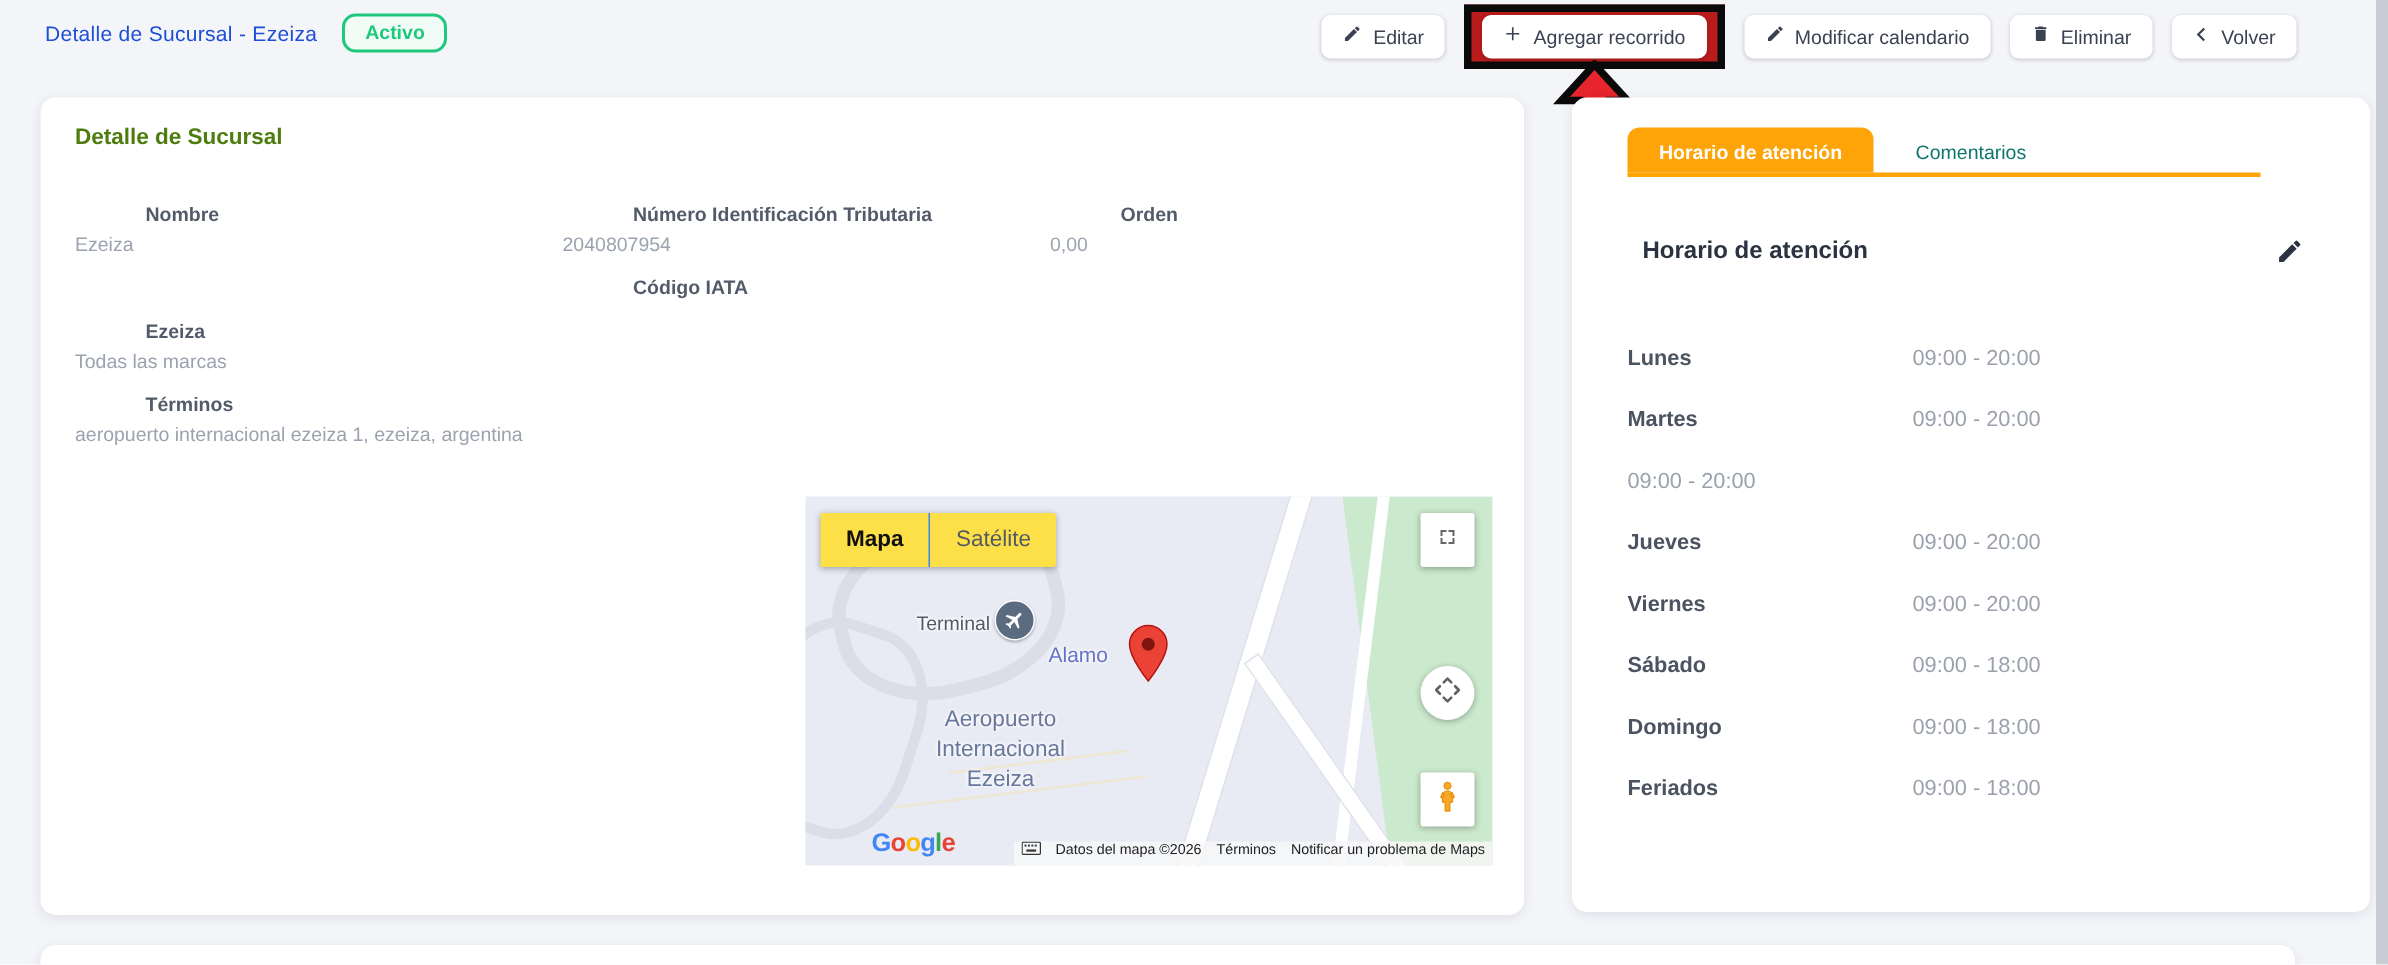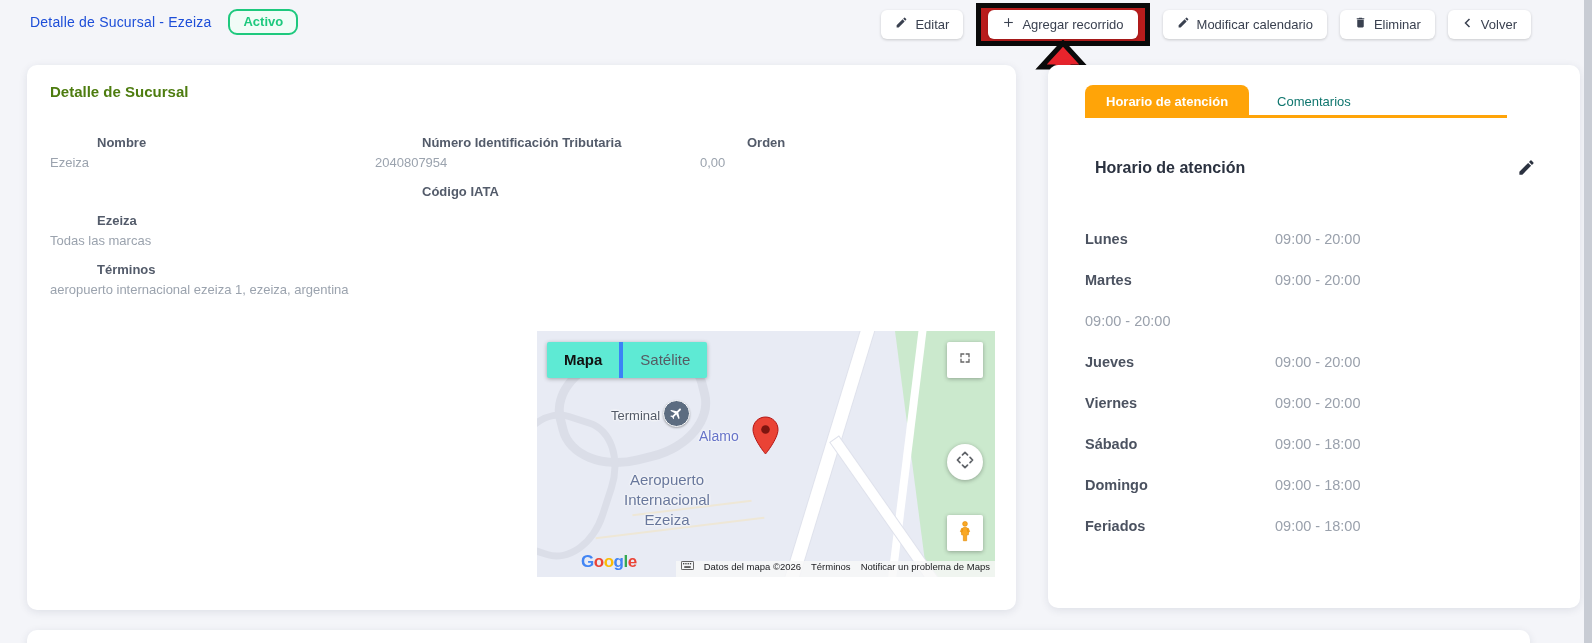--- a/index.html
+++ b/index.html
@@ -60,24 +60,24 @@
   .road-edge { left:366px; top:-14px; width:8px; height:280px; transform:rotate(7deg); }
   .road-main { left:286px; top:-17px; width:13px; height:282px; transform:rotate(17deg); box-shadow:0 0 0 1px #dfe2ec; }
   .road-branch { left:342px; top:93px; width:10px; height:172px; transform:rotate(-35deg); box-shadow:0 0 0 1px #dfe2ec; }
   .tarmac-loop1 { position:absolute; left:18px; top:18px; width:155px; height:115px; border:9px solid #dbdee8; border-radius:45%; transform:rotate(-14deg); }
   .tarmac-loop2 { position:absolute; left:-34px; top:82px; width:110px; height:145px; border:7px solid #dbdee8; border-radius:40%; transform:rotate(18deg); }
   .apron-line { position:absolute; left:58px; top:196px; width:170px; height:2px; background:#eee7d6; transform:rotate(-7deg); }
   .apron-line2 { position:absolute; left:95px; top:176px; width:120px; height:2px; background:#eee7d6; transform:rotate(-7deg); }
 
   .map-type-ctl {
     position:absolute; left:10px; top:11px; height:36px; display:flex; align-items:stretch;
-    background:#5eead4; border-radius:2px; box-shadow:0 1px 4px rgba(0,0,0,.3); overflow:hidden;
+    background:#fde047; border-radius:2px; box-shadow:0 1px 4px rgba(0,0,0,.3); overflow:hidden;
   }
   .mt-map { padding:0 17px; line-height:36px; font-size:15px; font-weight:700; color:#111; cursor:pointer; }
-  .mt-sat { padding:0 17px; line-height:36px; font-size:15px; color:#565b63; border-left:4px solid #3b82f6; cursor:pointer; }
+  .mt-sat { padding:0 17px; line-height:36px; font-size:15px; color:#565b63; border-left:1px solid #3b82f6; cursor:pointer; }
 
   .map-sq-btn {
     position:absolute; width:36px; height:36px; background:#fff; border-radius:2px;
     box-shadow:0 1px 4px rgba(0,0,0,.3); display:flex; align-items:center; justify-content:center; cursor:pointer;
   }
   .fullscreen-btn { right:12px; top:11px; }
   .pegman-btn { right:12px; top:184px; }
   .pan-ctl {
     position:absolute; right:12px; top:113px; width:36px; height:36px; border-radius:50%;
     background:#fff; box-shadow:0 1px 4px rgba(0,0,0,.3); display:flex; align-items:center; justify-content:center; cursor:pointer;

